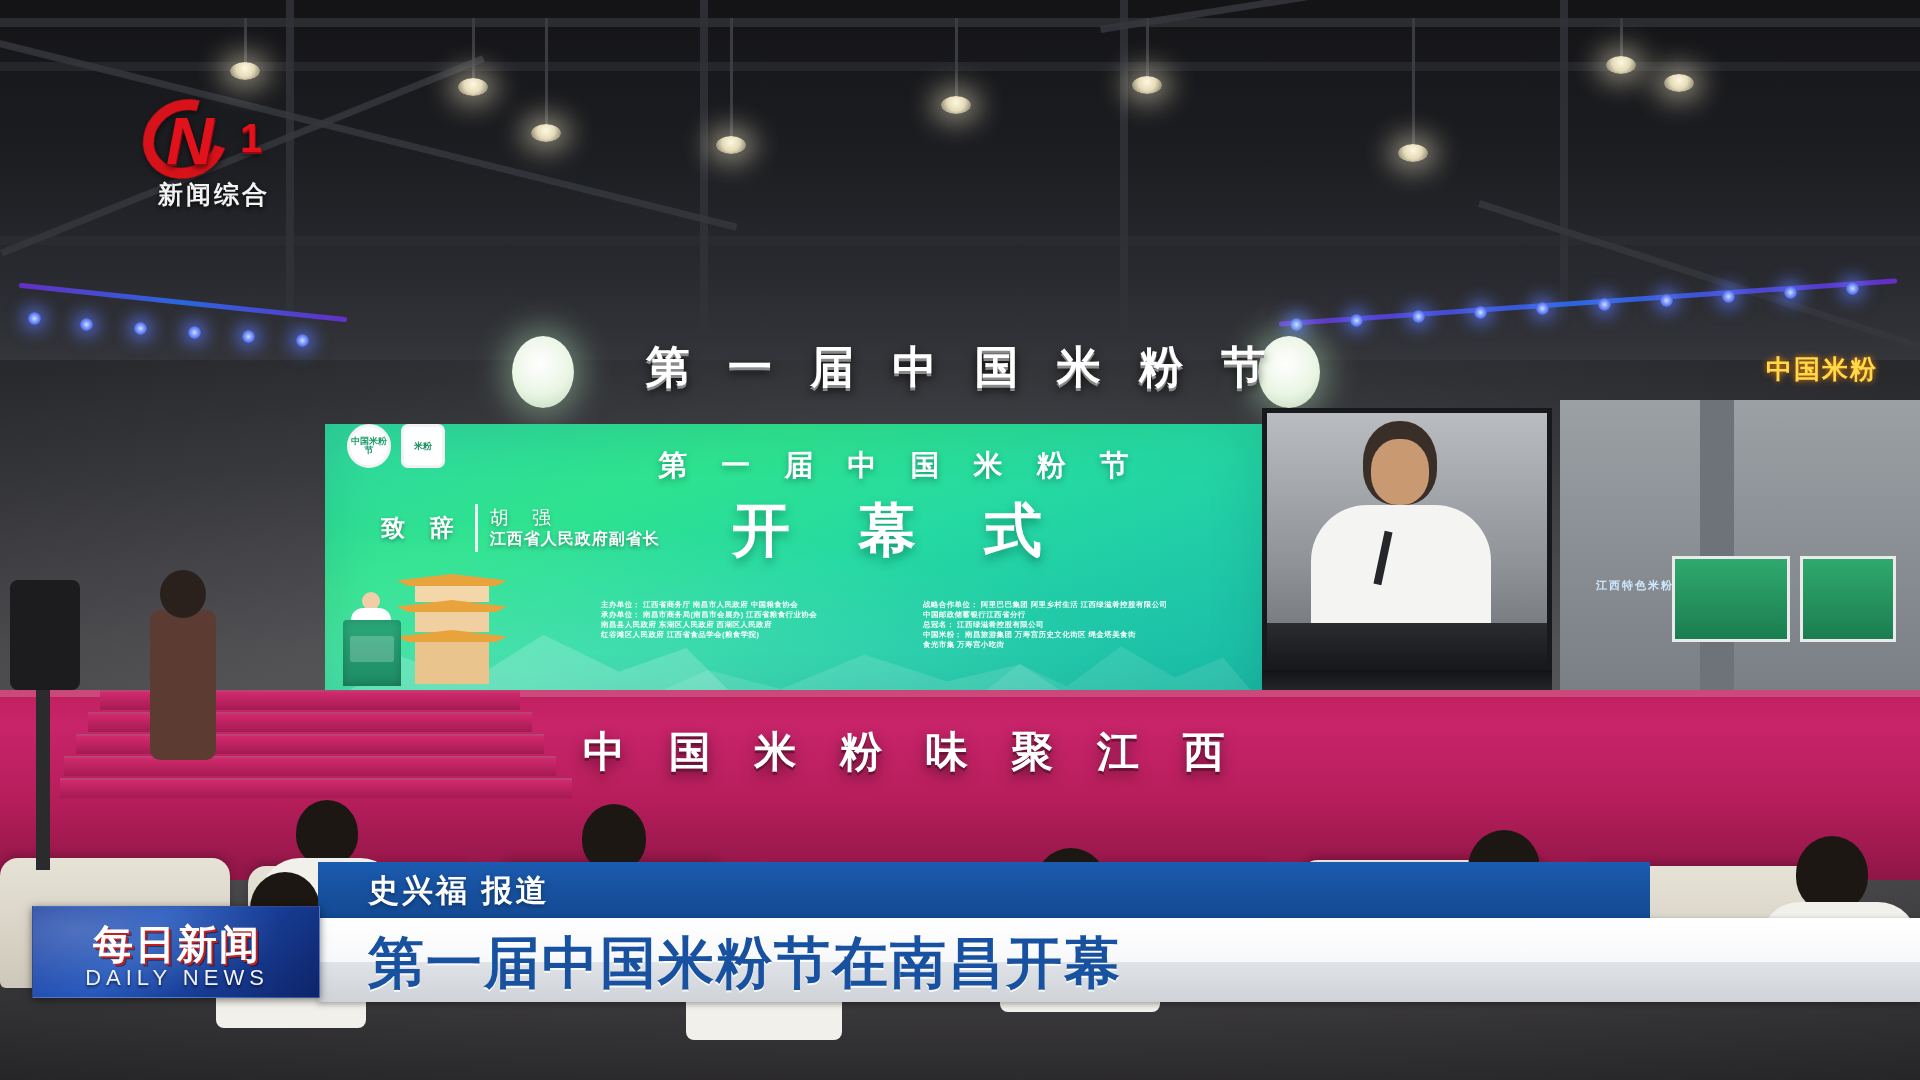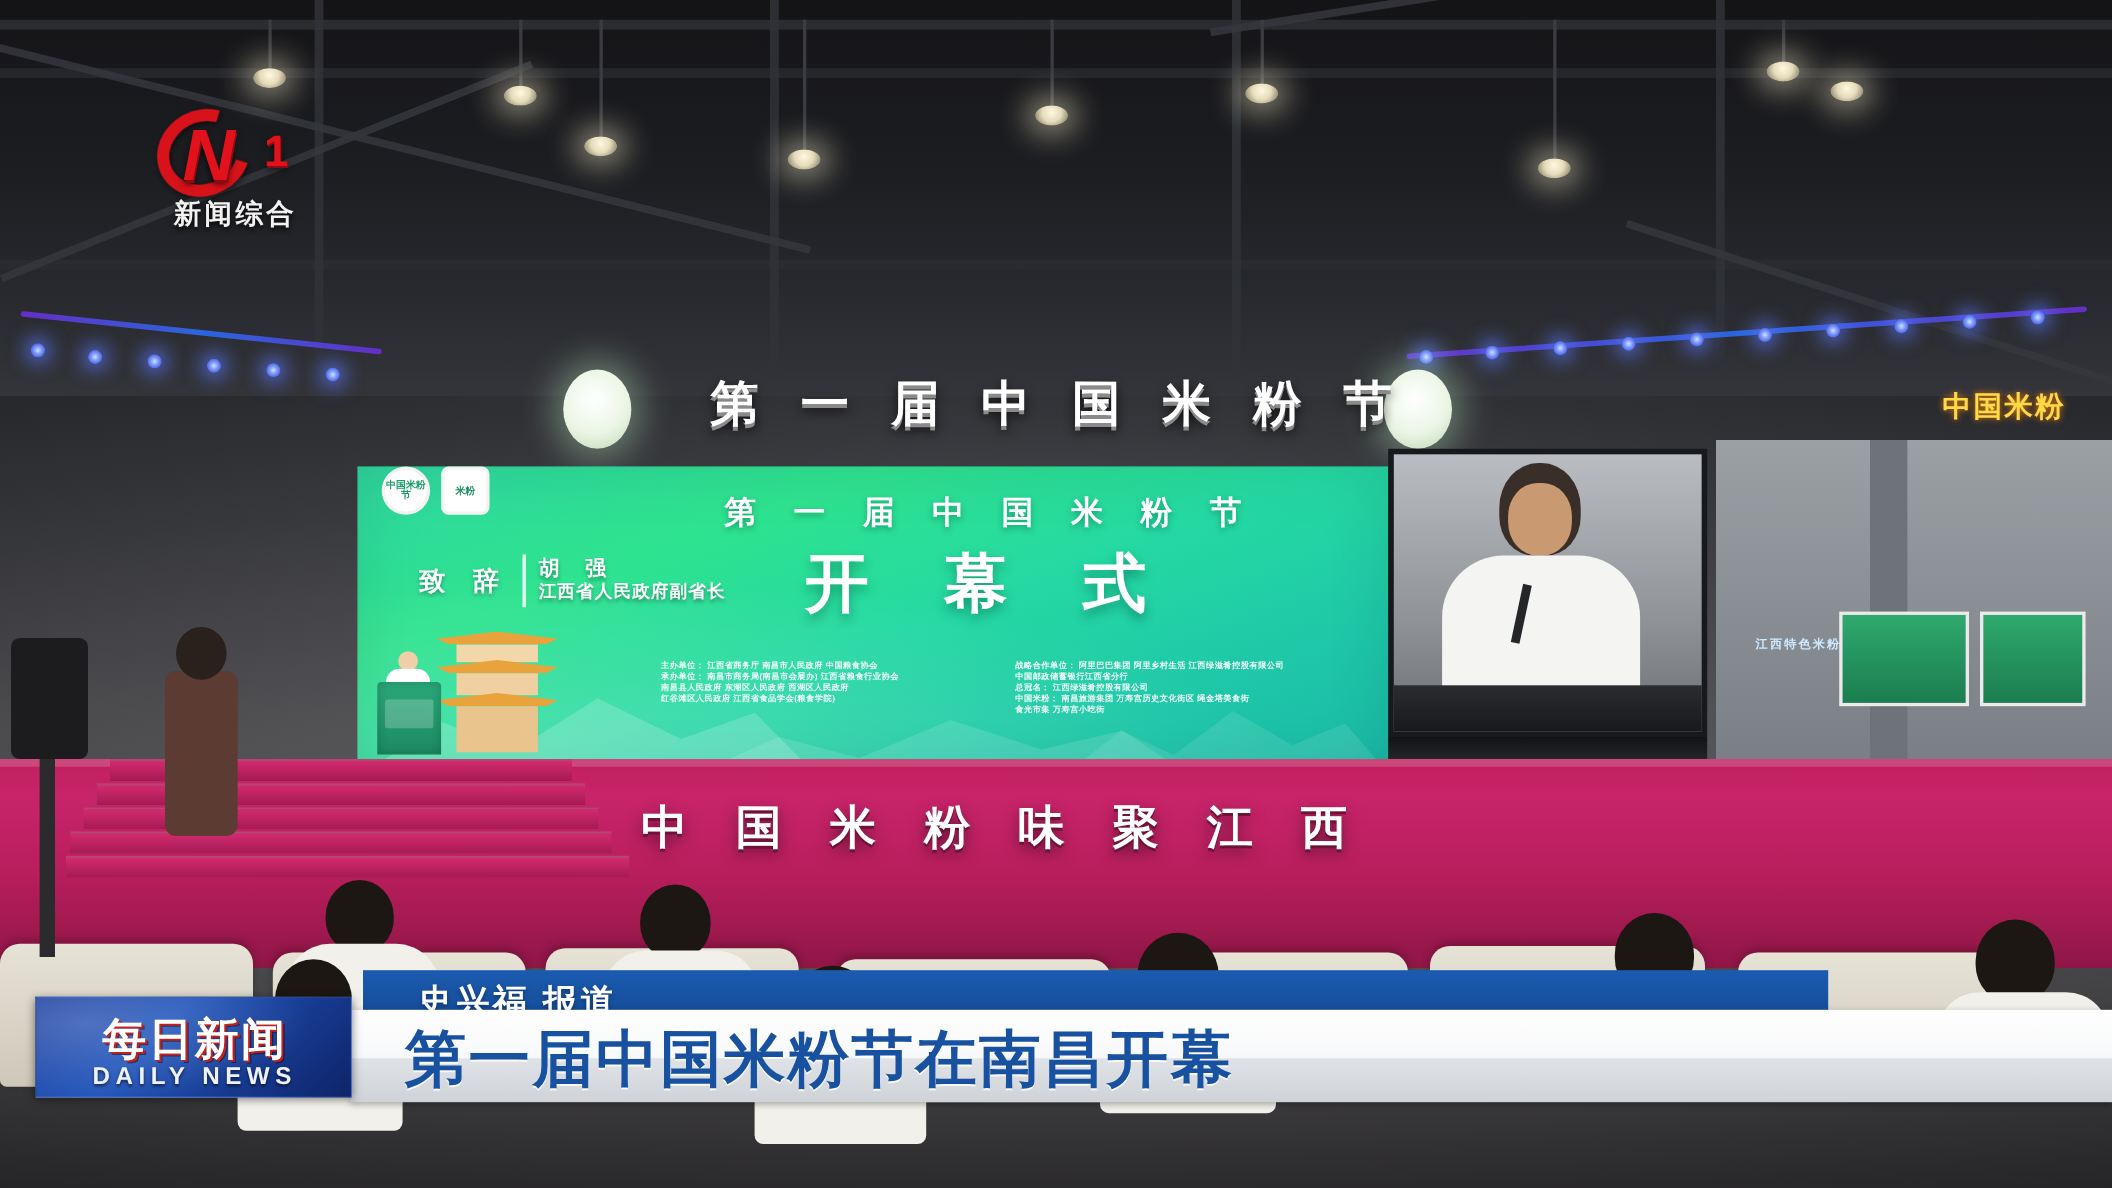--- a/index.html
+++ b/index.html
@@ -66,21 +66,21 @@
     display:flex; align-items:center; justify-content:center;
     font-size:9px; line-height:9px; font-weight:700; color:#1e9c6a; text-align:center;
     border:3px solid #f3f3f3; }
   .gs-logo.sq { border-radius:7px; color:#1d8f62; }
 
   .gs-speaker { position:absolute; left:56px; top:80px; display:flex; align-items:center; gap:12px;
     color:#ffffff; text-shadow:0 2px 4px rgba(0,0,0,.35); }
   .gs-speaker .lbl { font-size:24px; font-weight:700; letter-spacing:9px; }
   .gs-speaker .div { width:3px; height:48px; background:rgba(255,255,255,.9); }
   .gs-speaker .who { line-height:1.18; }
-  .gs-speaker .who .nm { font-size:19px; font-weight:700; letter-spacing:9px; }
+  .gs-speaker .who .nm { font-size:19px; font-weight:400; letter-spacing:9px; }
   .gs-speaker .who .ti { font-size:16px; font-weight:700; letter-spacing:1px; }
 
   .gs-title1 { position:absolute; left:265px; top:22px; width:620px; text-align:center;
     font-size:29px; font-weight:700; letter-spacing:13px; color:#ffffff;
     text-shadow:0 3px 6px rgba(0,80,60,.45); white-space:nowrap; }
   .gs-title2 { position:absolute; left:265px; top:68px; width:620px; text-align:center;
     font-size:58px; font-weight:700; letter-spacing:26px; color:#ffffff;
     text-shadow:0 5px 10px rgba(0,80,60,.45); white-space:nowrap; }
 
   .gs-fine { position:absolute; top:176px; color:rgba(255,255,255,.95);
@@ -166,23 +166,22 @@
     font-weight:700; font-style:italic; color:#e2121c;
     text-shadow:1px 2px 0 #8d0a10, 0 3px 6px rgba(0,0,0,.7); letter-spacing:-4px; }
   .chlogo .one { position:absolute; left:112px; top:22px; font-size:40px; line-height:40px;
     font-weight:700; color:#e2121c; text-shadow:1px 2px 0 #8d0a10, 0 3px 6px rgba(0,0,0,.7); }
   .chlogo .sub { position:absolute; left:0; top:82px; width:172px; text-align:center;
     font-size:25px; font-weight:700; letter-spacing:3px; color:#f2f2f2;
     text-shadow:0 2px 5px rgba(0,0,0,.85); }
 
   
   .reporterbar {
-    position:absolute; left:330px; top:862px; width:1332px; height:56px;
+    position:absolute; left:318px; top:862px; width:1332px; height:56px;
     background:linear-gradient(#1b5bb0 0%, #17519f 50%, #134a94 100%);
-    margin-top:20px;
   }
   .reporterbar .txt { position:absolute; left:50px; top:8px;
     font-size:31px; font-weight:700; letter-spacing:3px; color:#ffffff;
     text-shadow:0 2px 4px rgba(0,0,0,.35); white-space:nowrap; }
 
   .headlinebar {
     position:absolute; left:318px; top:918px; width:1602px; height:84px;
     background:linear-gradient(#ffffff 0%, #f7f8fa 52%, #dfe2e6 53%, #cfd3d8 100%);
     box-shadow:0 2px 6px rgba(0,0,0,.35);
   }
@@ -195,21 +194,21 @@
     background:
       radial-gradient(120% 140% at 15% 25%, rgba(255,255,255,.22) 0%, rgba(255,255,255,0) 60%),
       linear-gradient(135deg,#1c3fa0 0%, #1f54bb 38%, #16398f 70%, #0e2468 100%);
     border:1px solid rgba(255,255,255,.15);
     box-shadow:0 2px 8px rgba(0,0,0,.5);
   }
   .proglogo .cn { position:absolute; left:0; top:10px; width:288px; text-align:center;
     font-size:40px; font-weight:700; letter-spacing:2px; color:#ffffff;
     text-shadow:2px 2px 0 #c02020, 3px 3px 0 rgba(0,0,0,.45); }
   .proglogo .en { position:absolute; left:0; top:58px; width:288px; text-align:center;
-    font-size:22px; font-weight:700; letter-spacing:5px; color:#eef2ff;
+    font-size:22px; font-weight:400; letter-spacing:5px; color:#eef2ff;
     text-shadow:0 2px 3px rgba(0,0,0,.6); }
 
   
   .booth { position:absolute; background:#8e9499; }
   .boothsign { position:absolute; font-size:13px; font-weight:700; color:#ffd94a;
     text-shadow:0 0 6px rgba(255,140,0,.9); letter-spacing:2px; }
   .greenbox { position:absolute; background:linear-gradient(#2fa96e,#1b7d4f); border:3px solid #eaeaea; }
 </style>
 </head>
 <body>

